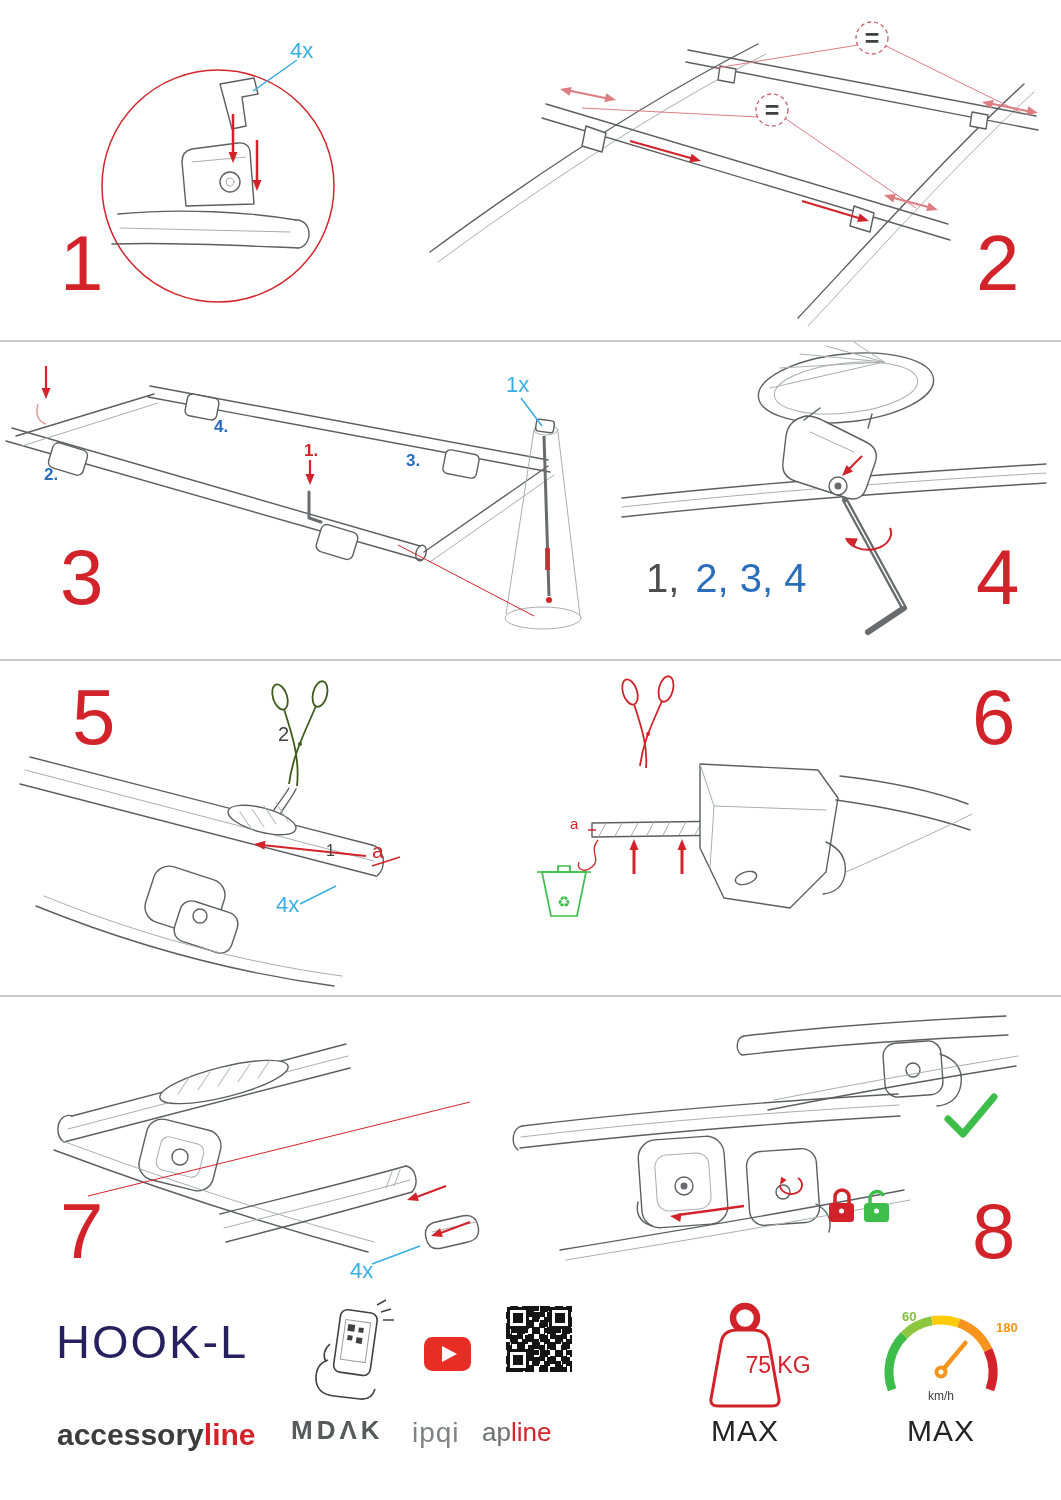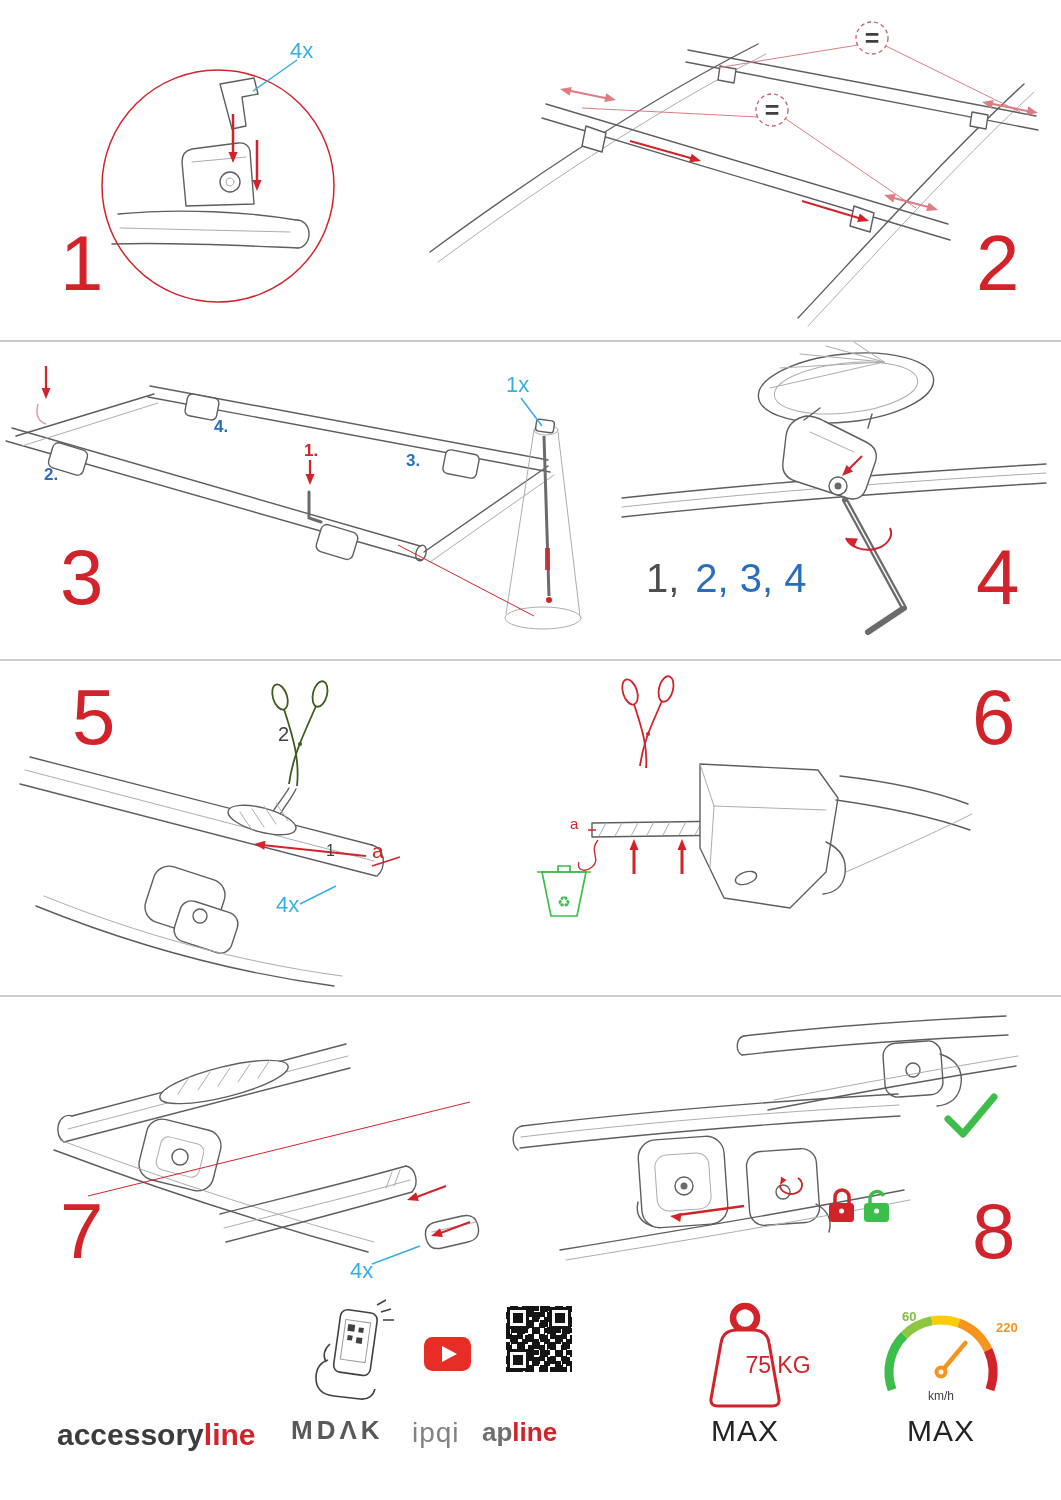--- a/index.html
+++ b/index.html
@@ -18,21 +18,21 @@
   .seq{font-size:40px;font-weight:300;}
   .seq .sg{color:#4d4d4f;} .seq .sb{color:var(--blue);margin-left:16px;}
   .lab{font-size:16px;color:#414042;}
   .laba{font-size:21px;color:var(--red);}
   .sep{position:absolute;left:0;width:1061px;height:2px;background:#c9cacc;}
   .product{font-size:47px;font-weight:400;color:var(--navy);letter-spacing:2px;}
   .brand{font-size:30px;font-weight:700;color:#3c3c3e;}
   .brand .part{color:var(--red);}
   .mdak{font-size:26px;font-weight:700;color:#58595b;letter-spacing:4px;}
   .ipqi{font-size:28px;font-weight:400;color:#808285;letter-spacing:1px;}
-  .apline{font-size:26px;font-weight:700;color:#6d6e71;}
+  .apline{font-size:26px;font-weight:400;color:#6d6e71;}
   .apline .line{color:var(--red);}
   .w75{font-size:23px;color:var(--red);width:86px;text-align:center;}
   .max{font-size:30px;color:#232325;letter-spacing:1px;}
   .s60{font-size:13px;font-weight:700;color:#7ec242;margin-top:14px;}
   .s120{font-size:13px;font-weight:700;color:var(--orange);}
   .kmh{font-size:12px;color:#414042;width:50px;text-align:center;}
   .qr{position:absolute;left:506px;top:1306px;width:66px;height:66px;
       background:
         repeating-conic-gradient(#141414 0 25%, transparent 0 50%) 0 0/11px 11px,
         repeating-conic-gradient(#141414 0 25%, #fff 0 50%) 4px 6px/15px 15px;}
@@ -343,36 +343,37 @@
 
   <div class="t seq" style="left:646px;top:558px">
     <span class="sg">1,</span><span class="sb">2, 3, 4</span>
   </div>
 
   <div class="t lab" style="left:278px;top:724px;font-size:20px">2</div>
   <div class="t lab" style="left:326px;top:843px">1</div>
   <div class="t laba" style="left:372px;top:840px">a</div>
   <div class="t laba" style="left:570px;top:816px;font-size:15px">a</div>
 
+  <div class="t product" style="left:56px;top:1318px">HOOK-L</div>
   <div class="t brand" style="left:57px;top:1420px">
     <span>accessory</span><span class="part">line</span>
   </div>
   <div class="t mdak" style="left:291px;top:1417px">MDΛK</div>
   <div class="t ipqi" style="left:412px;top:1419px">ipqi</div>
   <div class="t apline" style="left:482px;top:1419px">
     <span>ap</span><span class="line">line</span>
   </div>
 
   <div class="qr">
     <div class="fp" style="left:1px;top:1px"></div>
     <div class="fp" style="right:1px;top:1px"></div>
     <div class="fp" style="left:1px;bottom:1px"></div>
   </div>
 
   <div class="t w75" style="left:735px;top:1354px">75 KG</div>
   <div class="t max" style="left:700px;top:1416px;width:90px;text-align:center">MAX</div>
 
   <div class="t s60" style="left:902px;top:1296px">60</div>
-  <div class="t s120" style="left:996px;top:1321px">220</div>
+  <div class="t s120" style="left:996px;top:1321px">180</div>
   <div class="t kmh" style="left:916px;top:1390px">km/h</div>
   <div class="t max" style="left:893px;top:1416px;width:96px;text-align:center">MAX</div>
 
 </div>
 
 </body></html>

